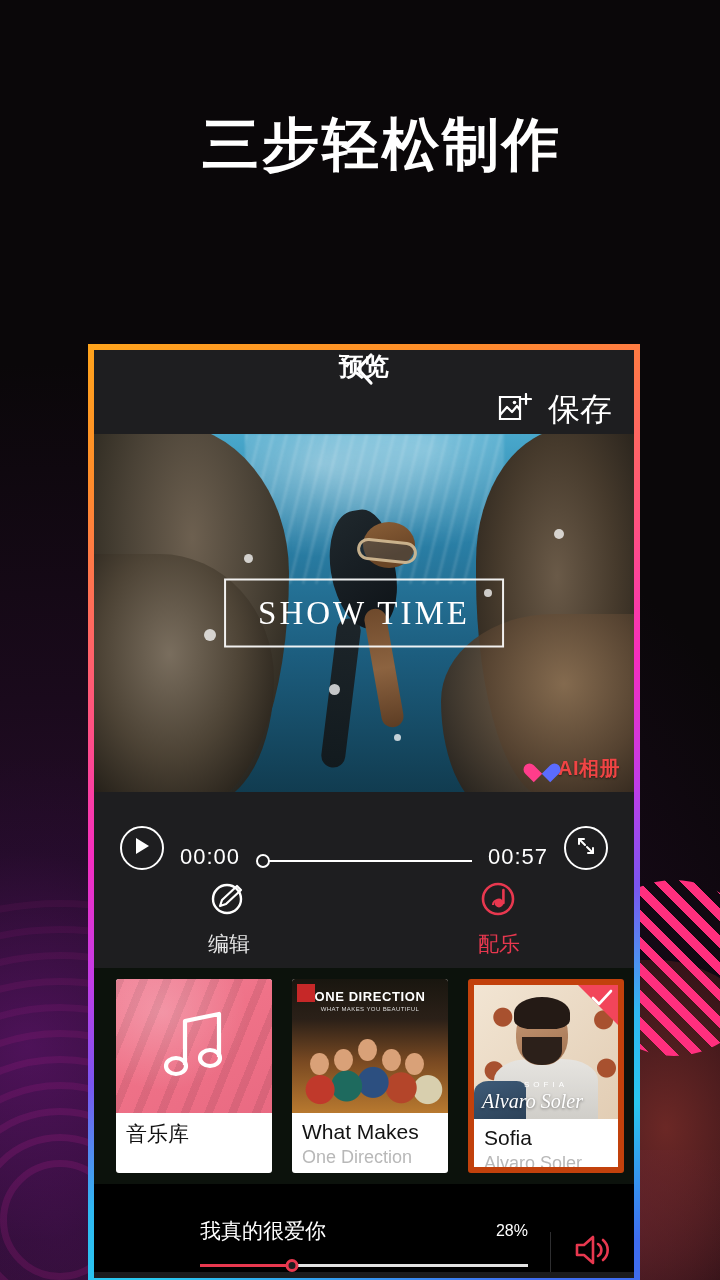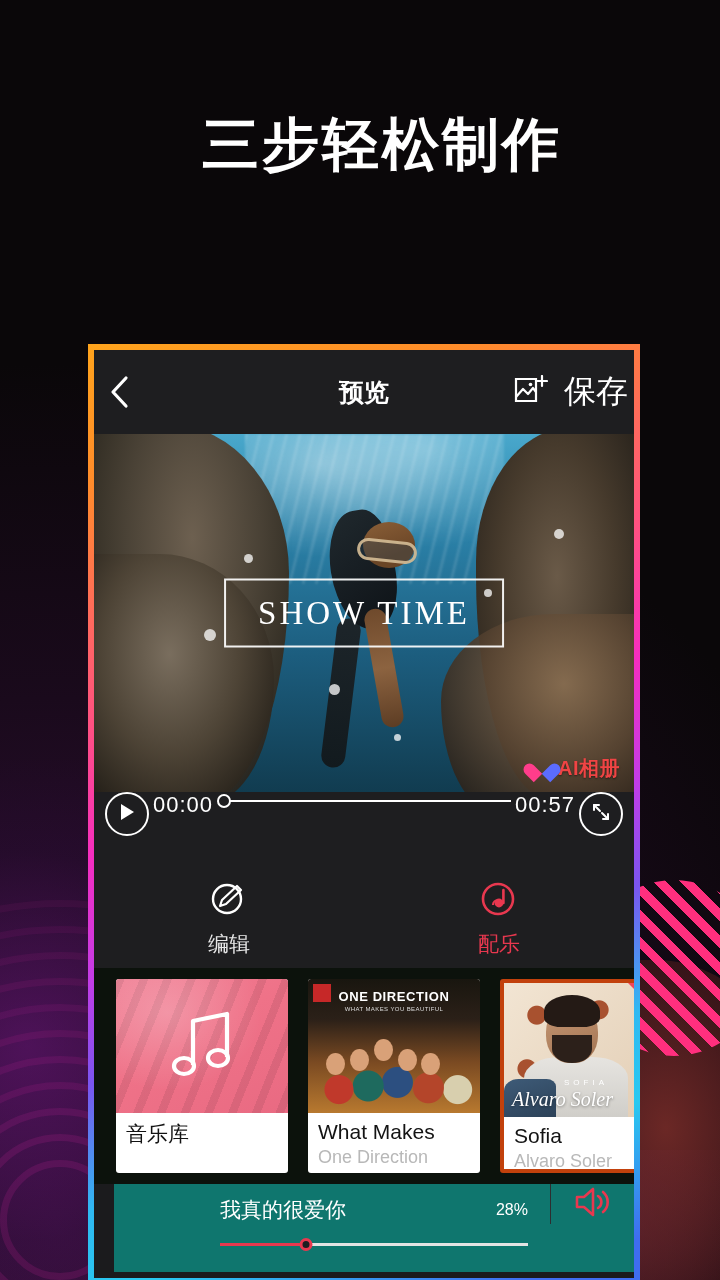--- a/index.html
+++ b/index.html
@@ -67,21 +67,21 @@
        #ffa41c 0%, #ff8c2a 12%, #ff6a5c 24%, #ff4f84 34%,
        #f62dc0 45%, #c23ce8 56%, #7a55f0 65%, #2fb9f2 76%,
        #29c9f0 84%, #3f6df0 96%);
     overflow:hidden;
   }
   .screen { width:100%; height:100%; background:#1b1b1d; overflow:hidden; position:relative; }
 
   
   .app-header {
     height:84px; background:#1e1e20; display:flex; align-items:center;
-    padding:0 6px; position:relative;
+    padding:0 22px; position:relative;flex-direction:column;
   }
   .back-btn { width:38px; height:38px; display:flex; align-items:center; justify-content:center; }
   .back-btn svg { display:block; }
   .app-title {
     position:absolute; left:0; right:0; text-align:center;
     color:#fff; font-size:25px; font-weight:bold; pointer-events:none;
   }
   .hdr-right { margin-left:auto; display:flex; align-items:center; gap:16px; z-index:2; }
   .save-label { color:#fff; font-size:32px; }
 
@@ -179,22 +179,22 @@
   .wm-heart:before, .wm-heart:after {
     content:""; position:absolute; width:12px; height:18px; border-radius:9px 9px 0 0;
     top:1px;
   }
   .wm-heart:before { left:1px; background:#ff3d8b; transform:rotate(-45deg); transform-origin:50% 100%; }
   .wm-heart:after  { left:9px; background:#5b6cff; transform:rotate(45deg);  transform-origin:50% 100%; }
   .wm-text { color:#ef4444; font-size:20px; font-weight:bold; letter-spacing:0.5px; text-shadow:0 1px 2px rgba(0,0,0,.5); }
 
   
   .player {
-    height:78px; background:#1e1e20; display:flex; align-items:flex-start;
-    padding:0 11px; gap:4px;
+    height:78px; background:#1e1e20; display:flex; align-items:flex-end;
+    padding:0 26px; gap:16px;
   }
   .circ-btn {
     width:44px; height:44px; border-radius:50%;
     border:2px solid #fff; display:flex; align-items:center; justify-content:center;
     flex:0 0 auto;
   }
   .time { color:#fff; font-size:22px; letter-spacing:1px; flex:0 0 auto; }
   .track { flex:1 1 auto; height:18px; position:relative; display:flex; align-items:center; }
   .track .line { position:absolute; left:6px; right:0; height:2px; background:#fff; }
   .track .knob {
@@ -207,24 +207,24 @@
   .tab { flex:1; display:flex; flex-direction:column; align-items:center; justify-content:center; gap:9px; }
   .tab-label { font-size:21px; color:#e8e8e8; }
   .tab.active .tab-label { color:#e8384f; }
 
   
   .music-strip {
     height:216px; background:#0c120c; display:flex; align-items:center;
     padding:0 0 0 22px; gap:20px; overflow:hidden;
   }
   .card {
-    width:172px; flex:0 0 auto; background:#fff; border-radius:3px; overflow:hidden;
+    width:156px; flex:0 0 auto; background:#fff; border-radius:3px; overflow:hidden;
     position:relative; height:194px;
   }
-  .card.selected { border:4px solid #c2410c; }
+  .card.selected { border:6px solid #c2410c; }
   .card .art { height:134px; width:100%; position:relative; overflow:hidden; }
   .card .meta { padding:7px 10px 0 10px; }
   .card .t { font-size:21px; color:#131313; white-space:nowrap; overflow:hidden; }
   .card .s { font-size:18px; color:#b8b8b8; white-space:nowrap; overflow:hidden; margin-top:3px; }
 
   .art-library {
     background:linear-gradient(150deg,#f07f94 0%, #ef7288 45%, #e96a82 100%);
     display:flex; align-items:center; justify-content:center;
   }
   .art-library:after{
@@ -310,21 +310,21 @@
   .check-mark { position:absolute; right:5px; top:4px; z-index:4; }
 
   .art-beach { background:linear-gradient(180deg,#c8dce8 0%, #bfc9cc 40%, #d7d9d6 100%); }
   .art-beach:after {
     content:""; position:absolute; left:0; right:0; top:0; height:38px;
     background:linear-gradient(180deg,#8fb8cf 0%, #a9c7d6 100%);
   }
 
   
   .bottom-bar {
-    height:88px; background:#0f766e; display:flex; align-items:flex-start;margin-left:20px;
+    height:88px; background:#000000; display:flex; align-items:flex-end;
   }
   .bb-thumb { width:84px; flex:0 0 auto; position:relative; overflow:hidden; background:#cdb79f; }
   .bb-mid { flex:1 1 auto; padding:12px 22px 0 22px; display:flex; flex-direction:column; }
   .bb-row { display:flex; align-items:center; justify-content:space-between; }
   .bb-name { color:#fff; font-size:21px; }
   .bb-pct { color:#fff; font-size:16px; }
   .vol-track { margin-top:13px; height:14px; position:relative; display:flex; align-items:center; }
   .vol-track .bgline { position:absolute; left:0; right:0; height:3px; background:#e3e3e3; }
   .vol-track .fill { position:absolute; left:0; height:3px; background:#e8384f; }
   .vol-track .knob {

